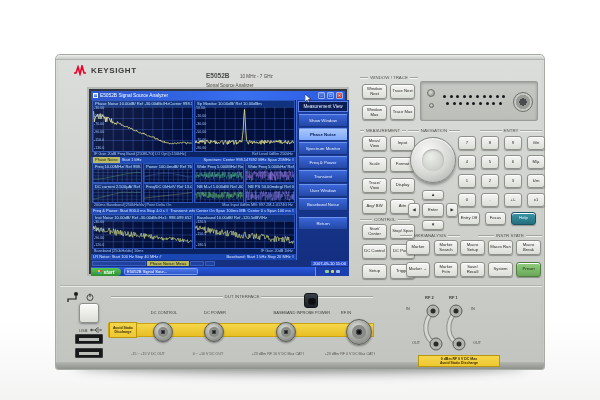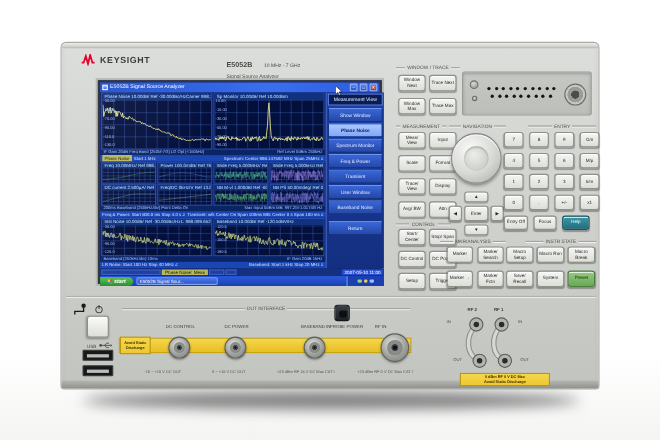--- a/index.html
+++ b/index.html
@@ -1,19 +1,19 @@
 <!DOCTYPE html>
 <html><head>
 <meta charset="utf-8">
 <style>
   html,body{margin:0;padding:0;background:#ffffff;}
   *{box-sizing:border-box;font-family:"Liberation Sans",sans-serif;}
   .stage{position:relative;width:600px;height:400px;background:linear-gradient(#ffffff 80%,#f4f4f3);overflow:hidden;}
   .shadow{position:absolute;left:75px;top:356px;width:452px;height:16px;background:rgba(20,20,22,0.55);border-radius:50%;filter:blur(6px);}
-  .unit{position:absolute;left:55px;top:38px;width:490px;height:316px;background:linear-gradient(#dcdedb,#cdcfcb 60%,#c2c4c0);border:1px solid #a8aaa6;border-radius:5px 5px 3px 3px;box-shadow:inset 0 2px 2px rgba(255,255,255,0.8), inset 0 -3px 4px rgba(0,0,0,0.12);}
+  .unit{position:absolute;left:55px;top:54px;width:490px;height:316px;background:linear-gradient(#dcdedb,#cdcfcb 60%,#c2c4c0);border:1px solid #a8aaa6;border-radius:5px 5px 3px 3px;box-shadow:inset 0 2px 2px rgba(255,255,255,0.8), inset 0 -3px 4px rgba(0,0,0,0.12);}
   .toplip{position:absolute;left:0;top:0;width:100%;height:5px;background:linear-gradient(#eceeeb,#c9cbc7);border-radius:5px 5px 0 0;border-bottom:1px solid #b2b4b0;}
   .botlip{position:absolute;left:0;bottom:0;width:100%;height:7px;background:linear-gradient(#b4b6b2,#8f918d);border-radius:0 0 3px 3px;}
 
   
   .brand{position:absolute;left:18px;top:10px;display:flex;align-items:center;gap:4px;}
   .brand .word{font-size:8px;font-weight:bold;letter-spacing:0.6px;color:#3b3b39;}
   .model{position:absolute;left:150px;top:9px;color:#4a4a46;}
   .model .m1{font-size:6.5px;font-weight:bold;display:inline-block;}
   .model .m2{font-size:4.6px;display:inline-block;margin-left:6px;}
   .model .m3{font-size:4.6px;margin-top:1px;}

